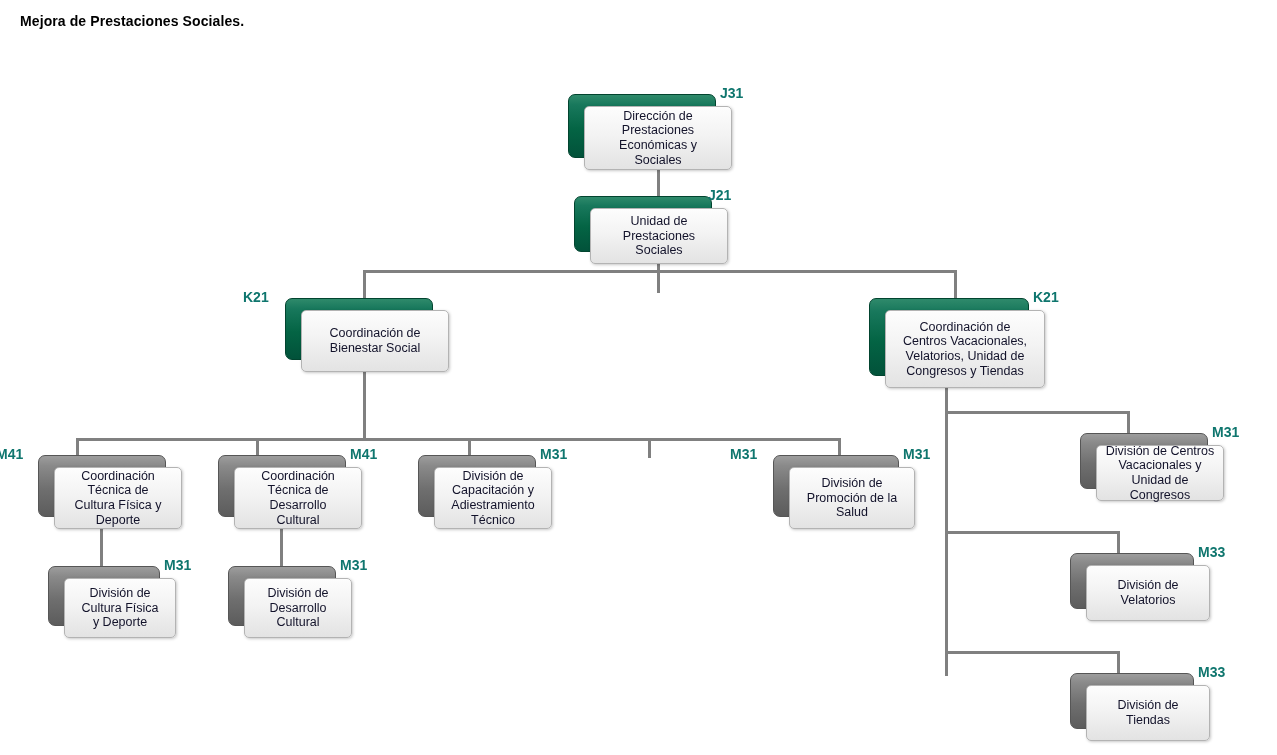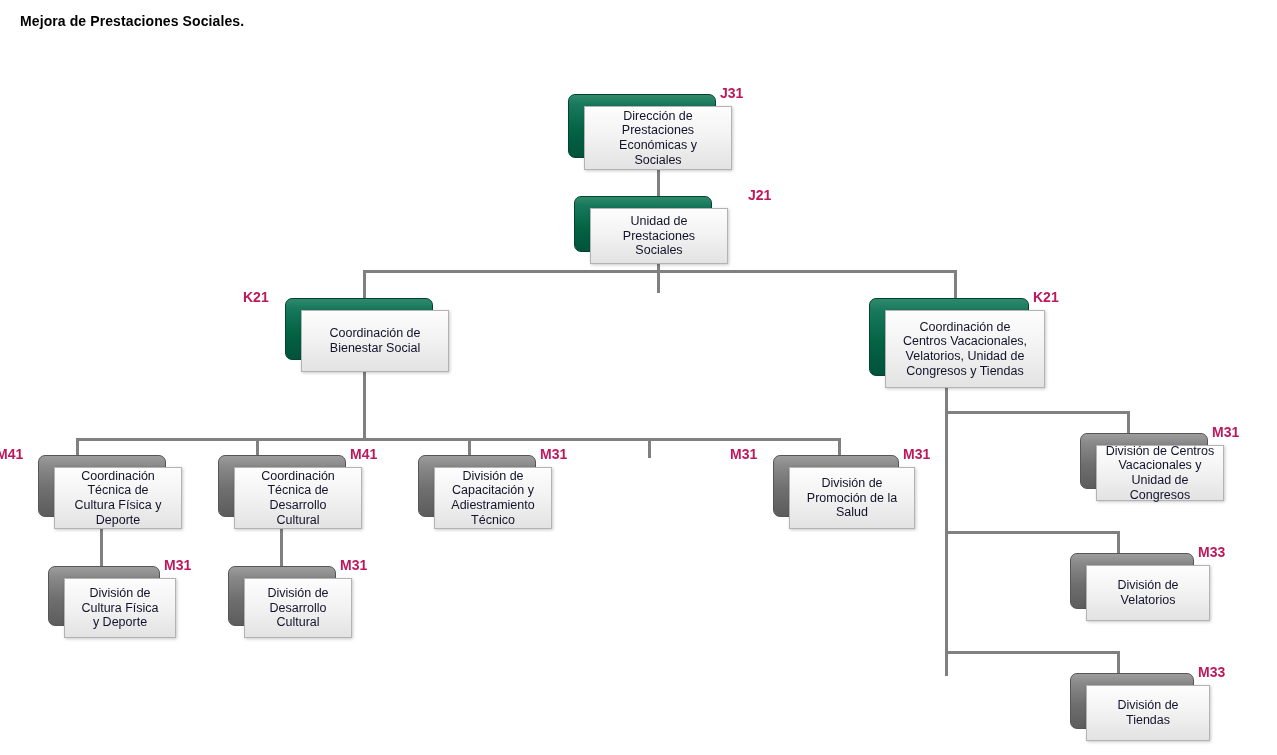--- a/index.html
+++ b/index.html
@@ -64,42 +64,42 @@
   }
 
   .node .front-box {
     position: absolute;
     left: 16px;
     top: 12px;
     width: 100%;
     height: 100%;
     box-sizing: border-box;
     border: 1px solid #b3b3b3;
-    border-radius: 0;
+    border-radius: 5px;
     background: linear-gradient(180deg, #fdfdfd 0%, #f3f3f3 45%, #eaeaea 75%, #e3e3e3 100%);
     box-shadow: 1px 1px 3px rgba(0,0,0,0.22);
     display: flex;
     align-items: center;
     justify-content: center;
     text-align: center;
     padding: 2px 6px;
   }
   .node .node-label {
     font-size: 12.5px;
     line-height: 14.6px;
     color: #12122a;
     white-space: pre-line;
   }
 
   
   .code {
     position: absolute;
     font-size: 14px;
     font-weight: bold;
-    color: #be185d;
+    color: #0f766e;
     white-space: nowrap;
   }
 </style>
 </head>
 <body>
 
 <div id="chart-title">Mejora de Prestaciones Sociales.</div>
 
 <div id="canvas">
     <div class="conn" style="left: 657px; top: 170px; width: 3px; height: 27px;"></div>
@@ -134,21 +134,21 @@
     </div>
     <div class="code" style="left: 720px; top: 85px;">J31</div>
     <div class="node green" style="left: 574px; top: 196px; width: 138px; height: 56px;">
       <div class="shadow-box"></div>
       <div class="front-box">
         <span class="node-label">Unidad de
 Prestaciones
 Sociales</span>
       </div>
     </div>
-    <div class="code" style="left: 748px; top: 187px;">J21</div>
+    <div class="code" style="left: 708px; top: 187px;">J21</div>
     <div class="node green" style="left: 285px; top: 298px; width: 148px; height: 62px;">
       <div class="shadow-box"></div>
       <div class="front-box">
         <span class="node-label">Coordinación de
 Bienestar Social</span>
       </div>
     </div>
     <div class="code" style="left: 243px; top: 289px;">K21</div>
     <div class="node green" style="left: 869px; top: 298px; width: 160px; height: 78px;">
       <div class="shadow-box"></div>

